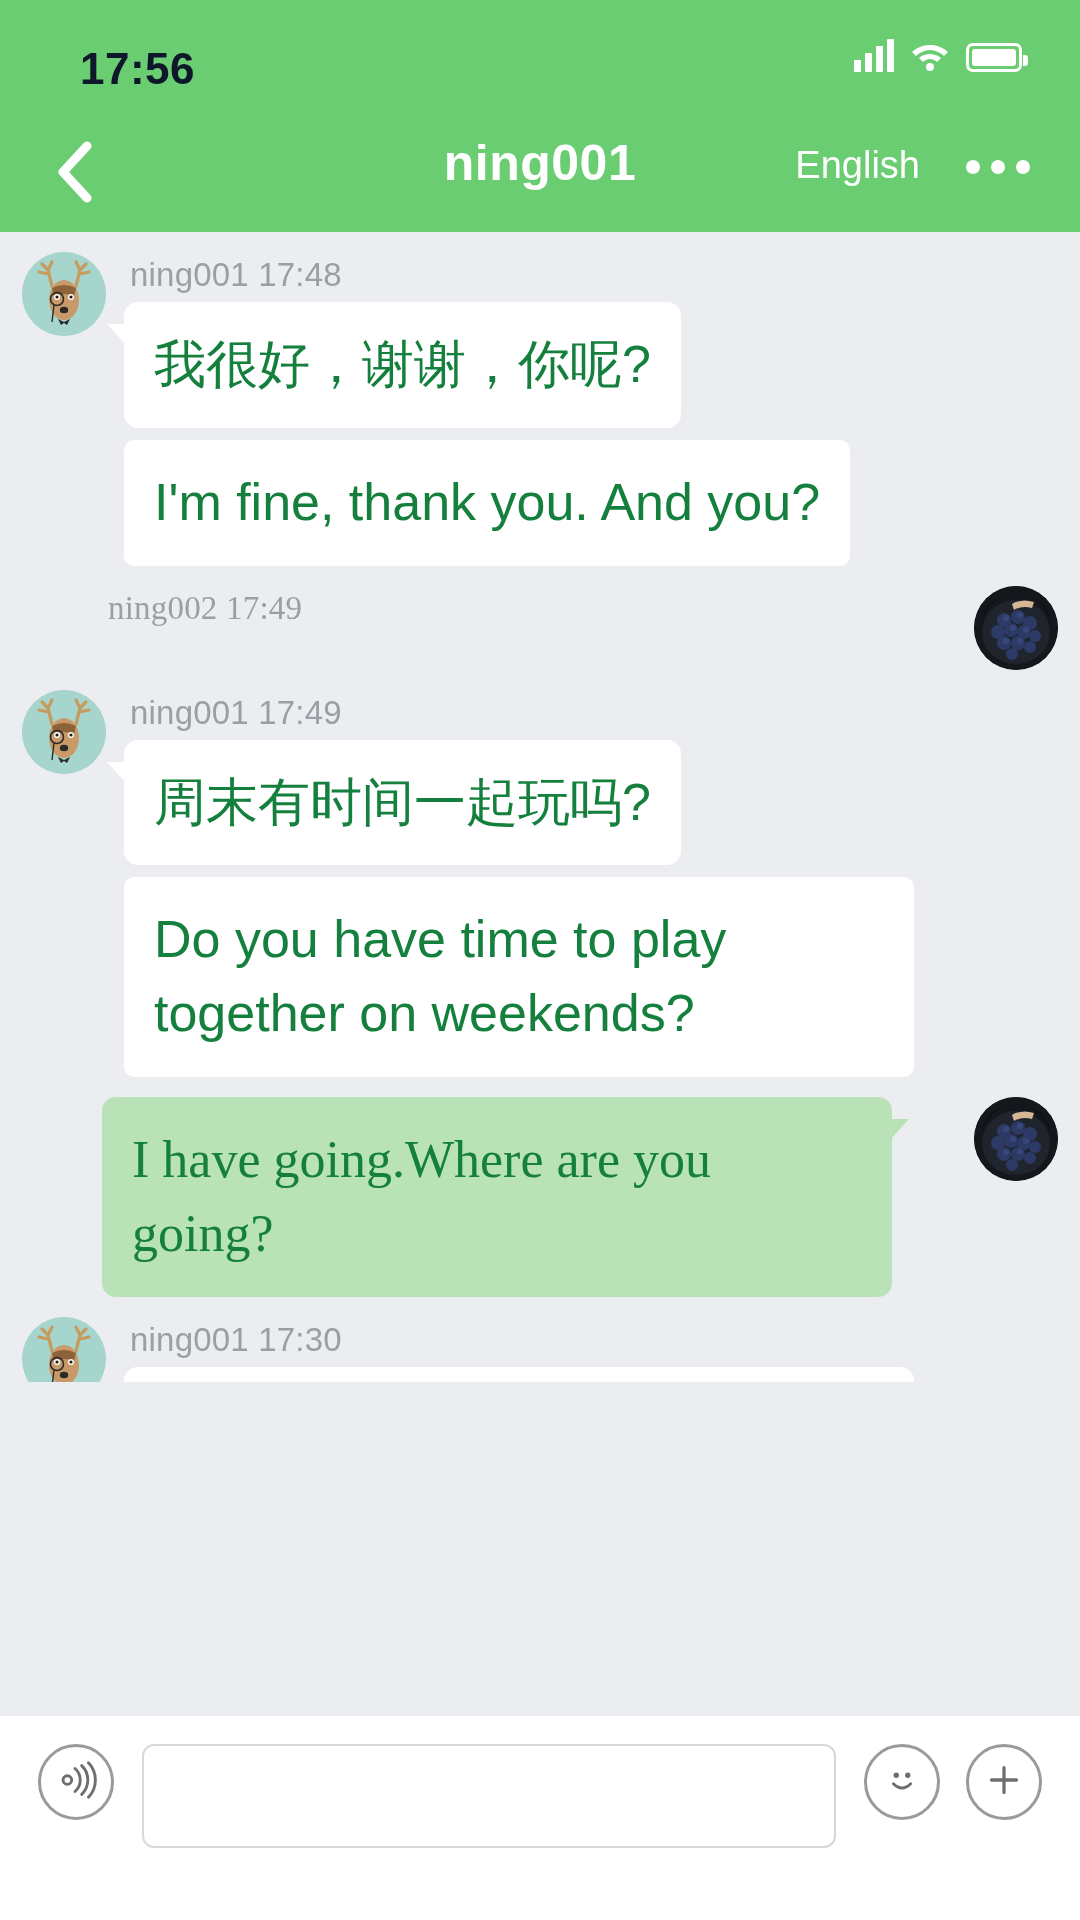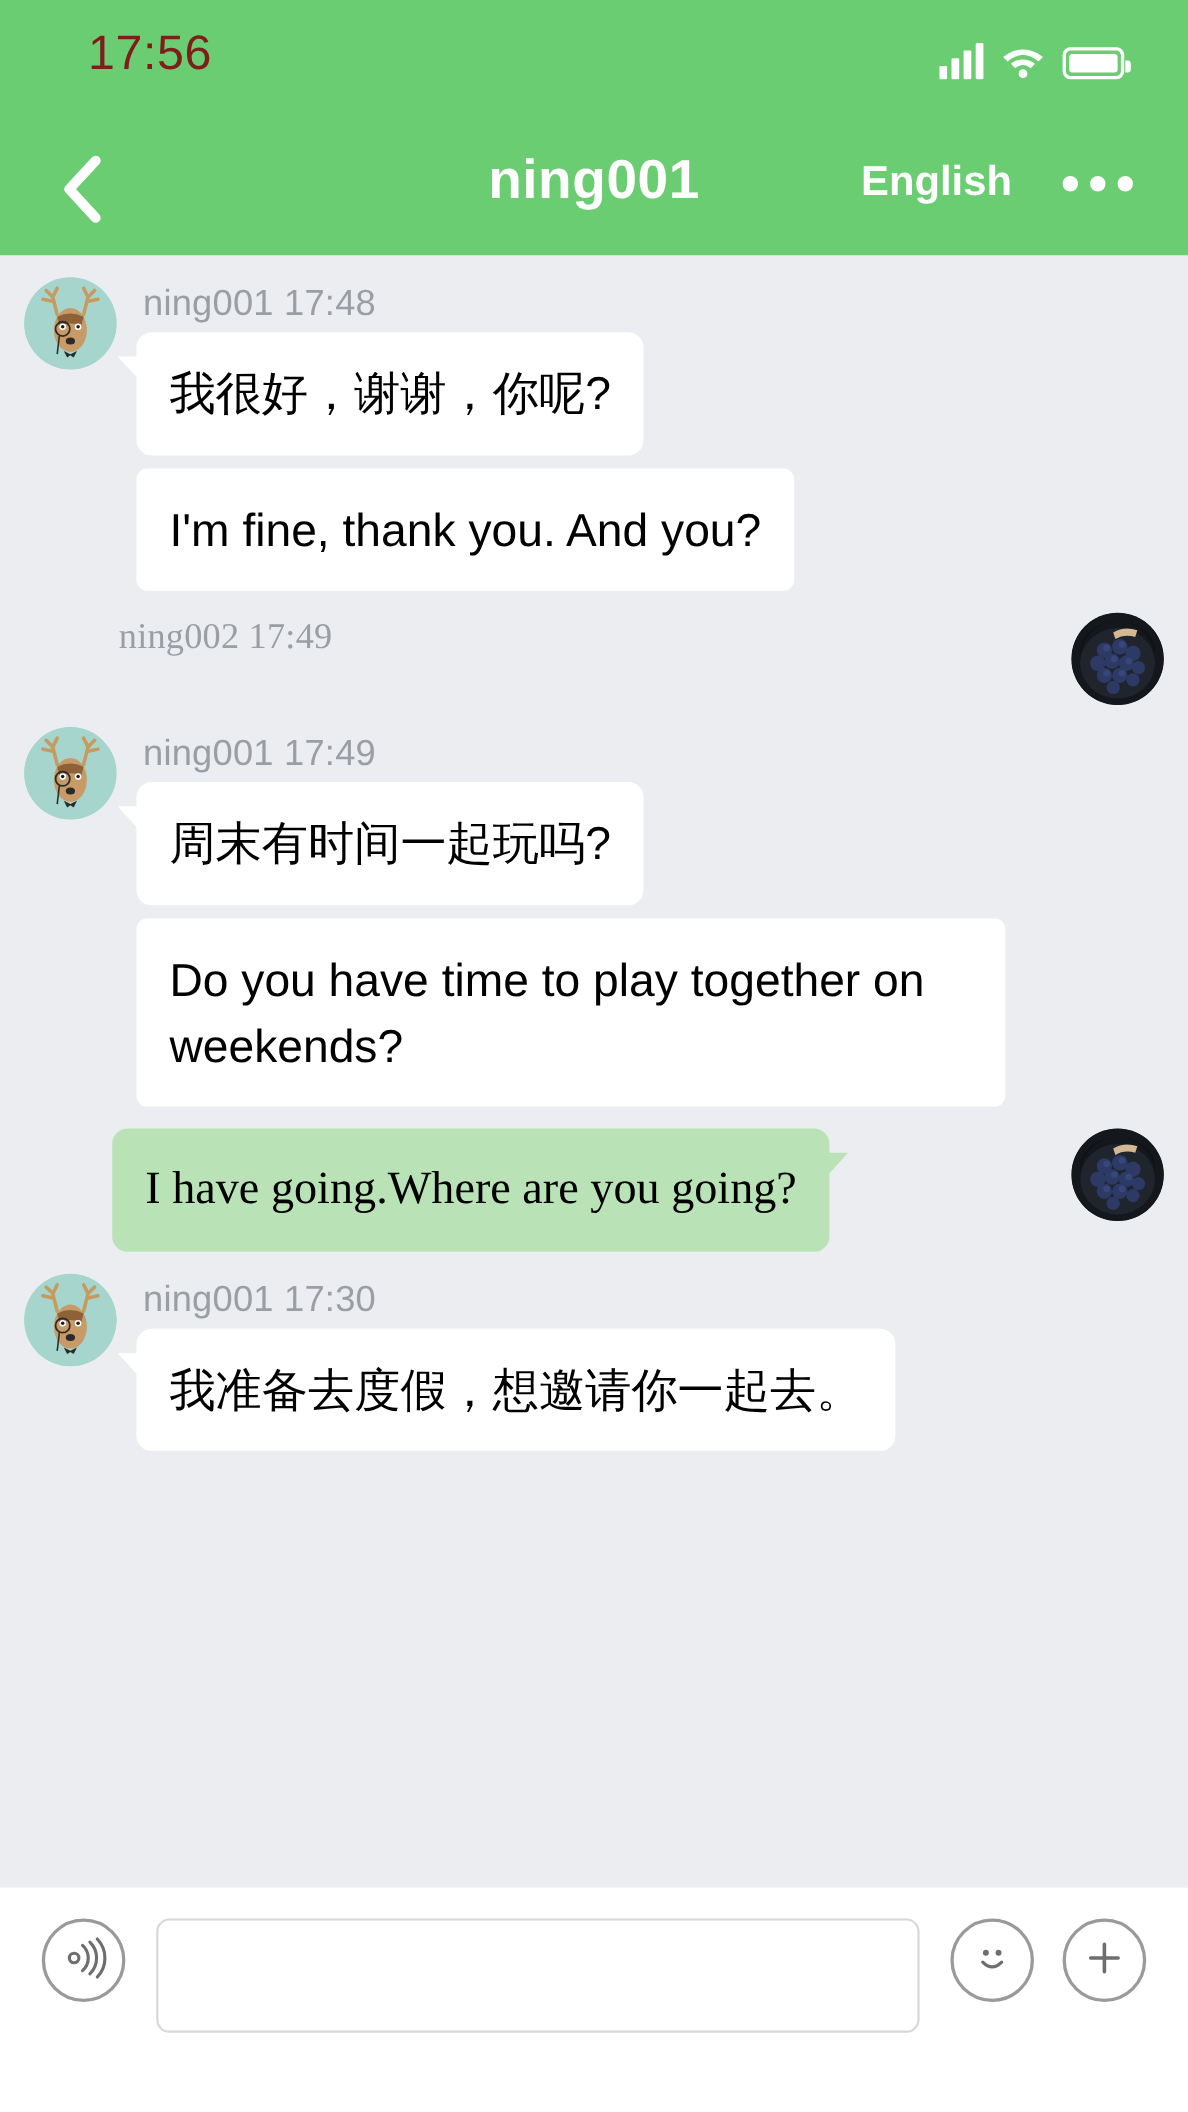--- a/index.html
+++ b/index.html
@@ -7,22 +7,22 @@
     width:1080px; height:1920px;
     font-family:"Liberation Sans","DejaVu Sans",sans-serif;
     background:#ebedf0; overflow:hidden;
   }
   #app { position:relative; width:1080px; height:1920px; overflow:hidden; }
 
   
   .header { position:absolute; top:0; left:0; width:1080px; height:232px;
             background:#6bcd72; z-index:30; }
   .statusbar { position:relative; height:110px; }
-  .clock { position:absolute; left:80px; top:24px; color:#7f1d1d;
-           font-size:44px; font-weight:400; letter-spacing:0.5px; }
+  .clock { position:absolute; left:80px; top:44px; color:#0f172a;
+           font-size:44px; font-weight:700; letter-spacing:0.5px; }
   .status-icons { position:absolute; right:58px; top:38px;
                   display:flex; align-items:flex-end; gap:16px; }
   .sig { display:flex; align-items:flex-end; gap:4px; height:34px; }
   .sig i { display:block; width:7px; background:#fff; border-radius:1px; }
   .sig i:nth-child(1){height:12px;} .sig i:nth-child(2){height:19px;}
   .sig i:nth-child(3){height:26px;} .sig i:nth-child(4){height:33px;}
   .wifi { width:40px; height:32px; position:relative; }
   .batt { width:56px; height:29px; border:3px solid #fff; border-radius:7px;
           position:relative; display:flex; align-items:center; }
   .batt::after { content:""; position:absolute; right:-9px; top:9px;
@@ -31,21 +31,21 @@
                border-radius:3px; width:88%; }
 
   .navbar { position:relative; height:122px; }
   .back-btn { position:absolute; left:30px; top:18px; width:90px; height:88px;
               display:flex; align-items:center; justify-content:center; cursor:pointer; }
   .back-btn svg { display:block; }
   .nav-title { position:absolute; left:0; right:0; top:24px; text-align:center;
                color:#fff; font-size:50px; font-weight:700; letter-spacing:0.5px;
                pointer-events:none; }
   .lang-btn { position:absolute; right:160px; top:34px; color:#fff;
-              font-size:38px; font-weight:700; cursor:pointer; }
+              font-size:38px; font-weight:400; cursor:pointer; }
   .more-btn { position:absolute; right:50px; top:50px; display:flex; gap:11px;
               cursor:pointer; }
   .more-btn i { width:14px; height:14px; background:#fff; border-radius:50%; display:block; }
 
   
   .chat { position:absolute; top:232px; left:0; width:1080px;
           height:1150px; background:#ebedf0; overflow:hidden; }
   .msg-group { padding:20px 0 0 0; }
 
   .row { display:flex; align-items:flex-start; }
@@ -58,21 +58,21 @@
   .avatar.grapes { background:#161a21; }
   .avatar svg { display:block; width:84px; height:84px; }
 
   .stack { display:flex; flex-direction:column; }
   .row.left .stack { align-items:flex-start; margin-left:18px; }
   .row.right .stack { align-items:flex-end; margin-right:18px; }
 
   .meta { font-size:33px; color:#9b9fa5; padding:4px 6px 8px 6px;
           font-weight:400; letter-spacing:0.2px; }
 
-  .bubble { position:relative; font-size:42px; line-height:1.42; color:#000000;
+  .bubble { position:relative; font-size:52px; line-height:1.42; color:#15803d;
             padding:26px 30px; max-width:790px; word-wrap:break-word; }
   .bubble.incoming { background:#ffffff; border-radius:10px; }
   .bubble.outgoing { background:#b9e3b6; border-radius:14px; }
   .bubble.cn { border-radius:14px 14px 14px 14px; }
   .bubble + .bubble { margin-top:12px; }
 
   
   .bubble.tail-left::before {
     content:""; position:absolute; left:-17px; top:22px;
     border-top:0 solid transparent; border-bottom:22px solid transparent;

